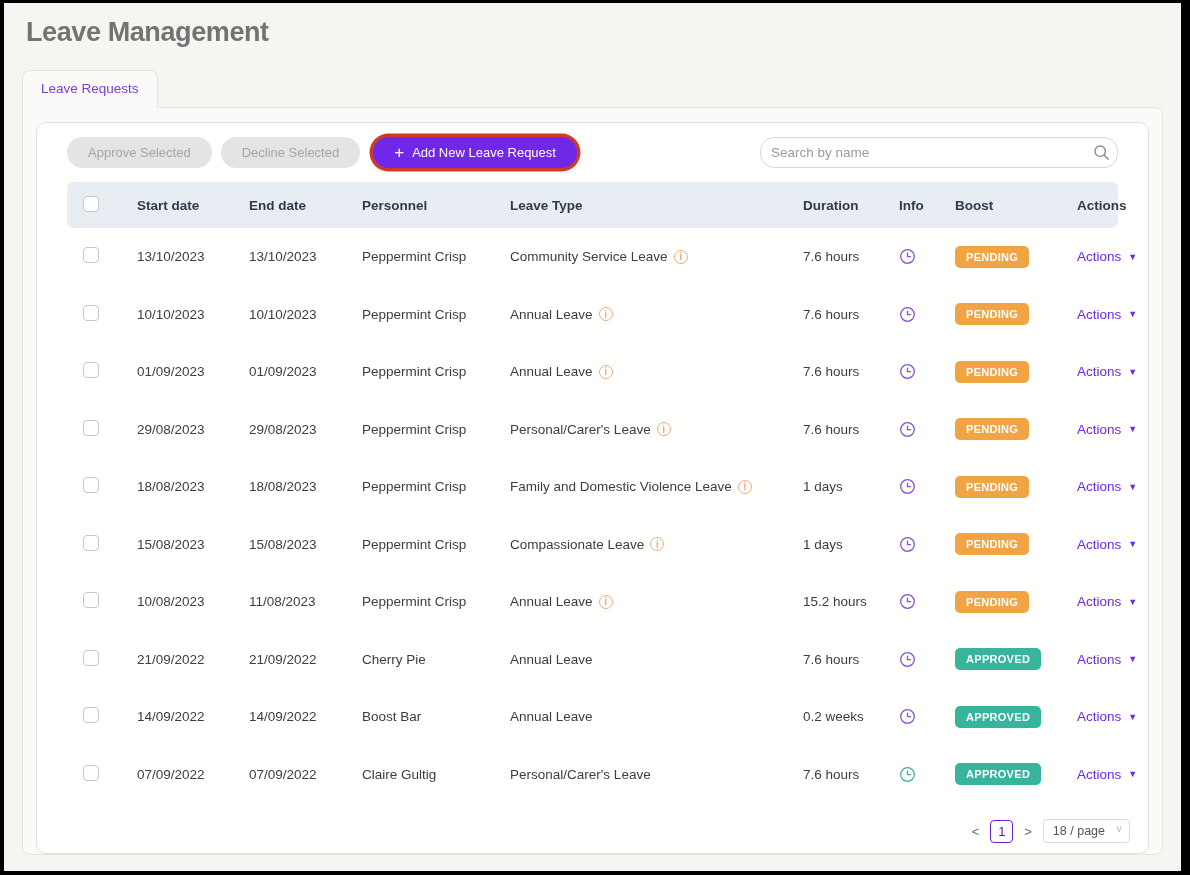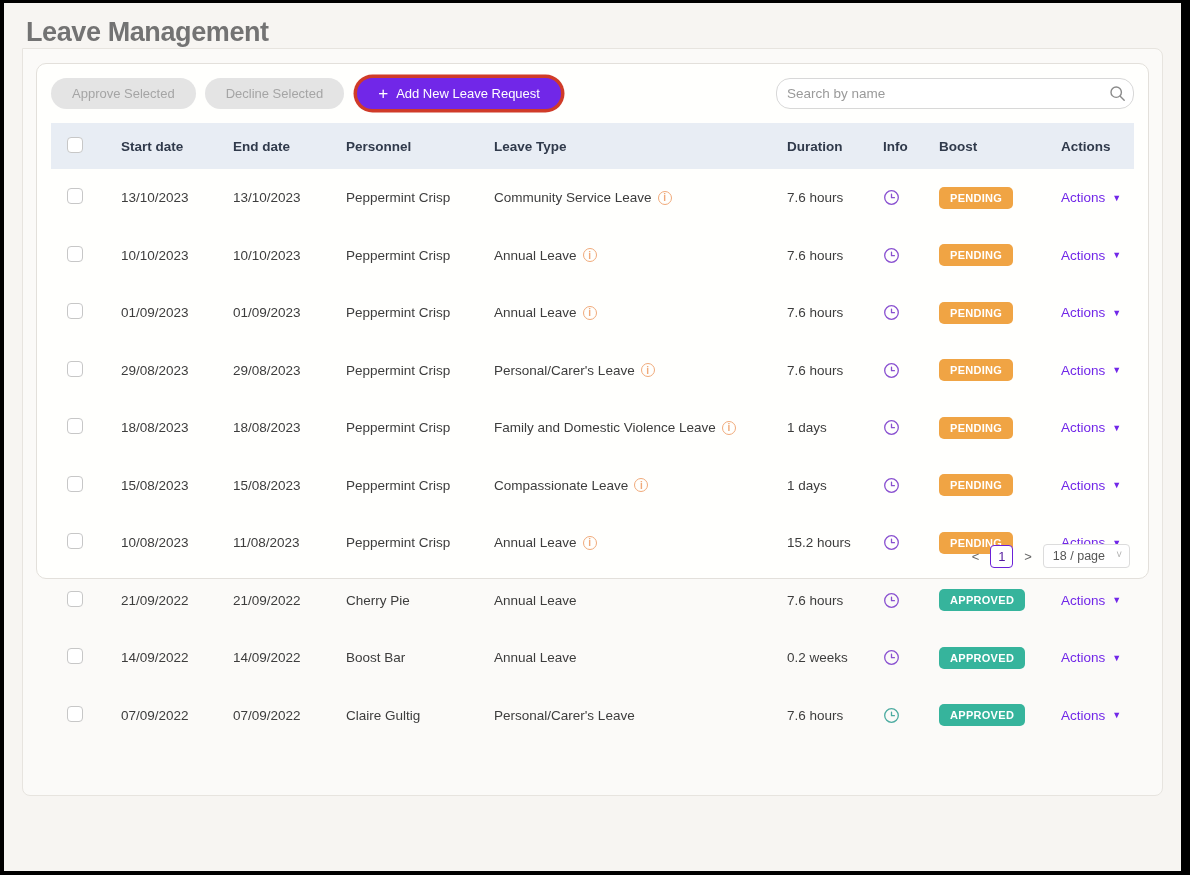--- a/index.html
+++ b/index.html
@@ -42,22 +42,22 @@
     border-radius: 0 8px 8px 8px;
     background: #fbfaf8;
     height: 748px;
     padding: 14px 13px;
   }
   .card {
     position: relative;
     border: 1px solid #e3e0db;
     border-radius: 10px;
     background: #fffffd;
-    height: 516px;
-    padding: 14px 12px;
+    height: 732px;
+    padding: 14px 28px;
   }
   
   .toolbar { display: flex; justify-content: space-between; align-items: center; padding: 0 2px; }
   .btn-group { display: flex; align-items: center; gap: 9px; }
   .btn {
     height: 31px;
     border: none;
     border-radius: 16px;
     font-family: "Liberation Sans", sans-serif;
     font-size: 13px;
@@ -91,21 +91,21 @@
   .search-icon { position: absolute; right: 8px; top: 7px; }
   
   .table { margin-top: 14px; padding: 0 2px; }
   .trow {
     display: grid;
     grid-template-columns: 70px 112px 113px 148px 293px 96px 56px 122px 1fr;
     align-items: center;
   }
   .thead {
     background: #e8edf4;
-    border-radius: 0;
+    border-radius: 6px;
     height: 46px;
     font-weight: bold;
     font-size: 13.5px;
     color: #303a4b;
   }
   .tbody .trow { height: 57.5px; font-size: 13.5px; color: #3d3d3d; }
   .cell-cb { padding-left: 16px; }
   .cb {
     display: inline-block;
     width: 16px; height: 16px;
@@ -174,20 +174,23 @@
     cursor: pointer;
   }
   .pg-size .chev { position: absolute; right: 7px; top: 4px; color: #b0b0b0; font-size: 10px; }
 </style>
 </head>
 <body>
 
 <div class="frame">
   <h1 class="page-title">Leave Management</h1>
 
+  <div class="tabbar">
+    <div class="tab">Leave Requests</div>
+  </div>
 
   <div class="panel">
     <div class="card">
 
       <div class="toolbar">
         <div class="btn-group">
           <button class="btn disabled">Approve Selected</button>
           <button class="btn disabled">Decline Selected</button>
           <button class="btn primary">
             <span class="plus">+</span>

